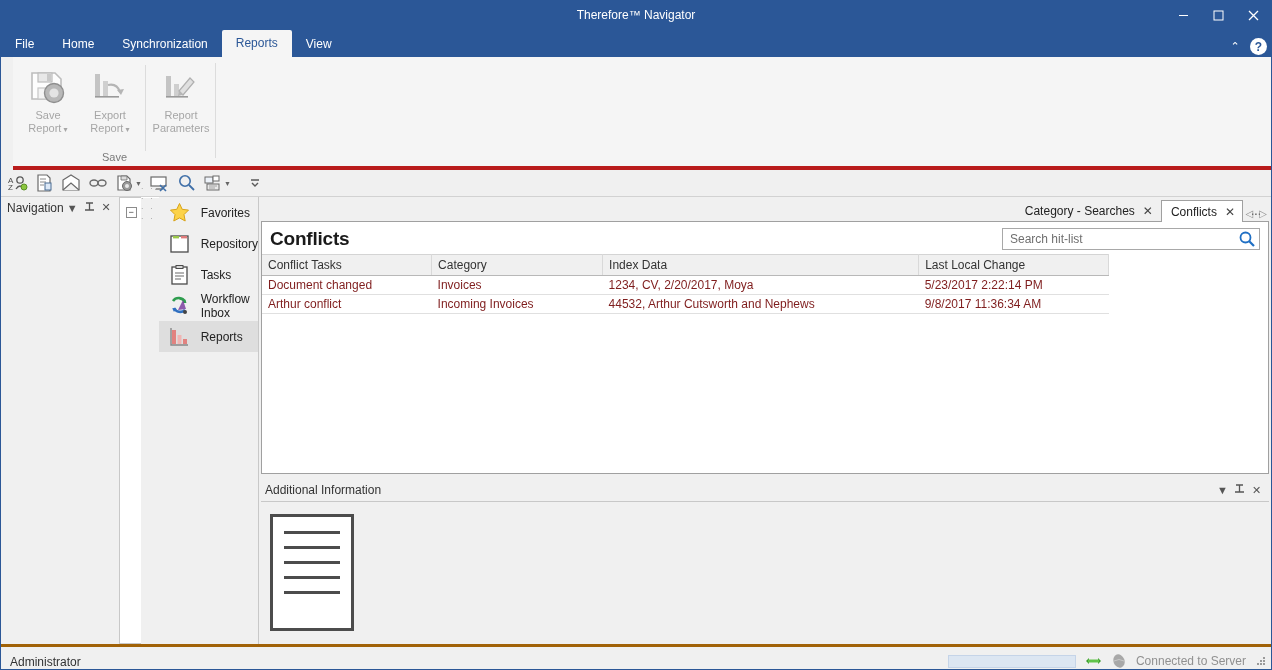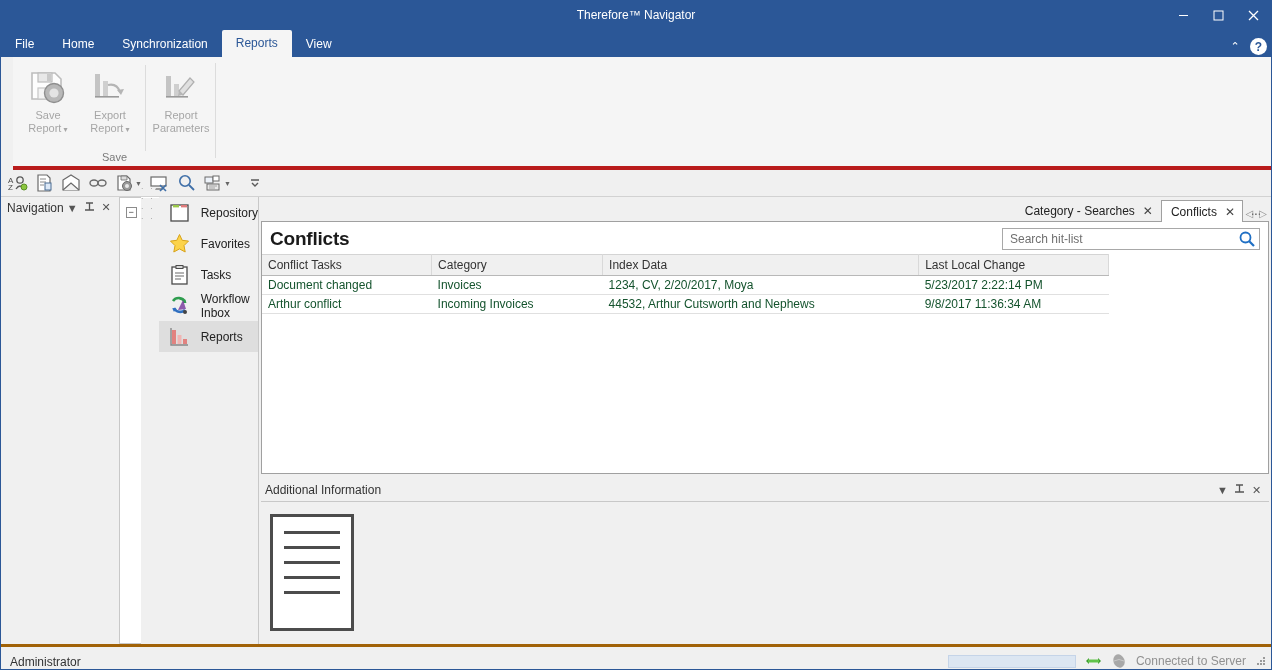--- a/index.html
+++ b/index.html
@@ -235,21 +235,21 @@
   .hitlist { width: 100%; border-collapse: collapse; }
   .hitlist th {
     font-weight: normal; font-size: 12px; color: #333;
     text-align: left; padding: 3px 6px;
     background: #f0f0f0;
     border-top: 1px solid #d4d4d4;
     border-bottom: 1px solid #b8b8b8;
     border-right: 1px solid #d9d9d9;
   }
   .hitlist td {
-    font-size: 12px; color: #14532d; padding: 2px 6px;
+    font-size: 12px; color: #7f1d1d; padding: 2px 6px;
     border-bottom: 1px solid #e0e0e0;
     background: #ffffff; white-space: nowrap;
   }
   .col-0 { width: 117px; } .col-1 { width: 118px; }
   .col-2 { width: 212px; } .col-3 { width: 131px; }
   .table-wrap { width: 847px; }
 
   
   .splitter-h { height: 5px; background: #f0f0f0; flex: 0 0 5px; }
   .addpanel {
@@ -484,35 +484,35 @@
           <div class="tlabel">Test1</div>
         </div>
       </div>
 
       <div class="navsplit">· · · · · · · ·</div>
 
       <div class="navlist">
         <div class="navitem">
           <div class="navicon">
             <svg width="21" height="21" viewBox="0 0 21 21">
+                <path d="M10.5 1.5 L13.2 7.3 L19.5 8.1 L15 12.6 L16.2 19 L10.5 15.9 L4.8 19 L6 12.6 L1.5 8.1 L7.8 7.3 Z" fill="#fcd34a" stroke="#d8a31a" stroke-width="1"></path>
+              </svg>
+          </div>
+          <div class="nlabel">Favorites</div>
+        </div>
+
+        <div class="navitem">
+          <div class="navicon">
+            <svg width="21" height="21" viewBox="0 0 21 21">
               <rect x="2" y="3" width="17" height="16" fill="#ffffff" stroke="#4a4a4a" stroke-width="1.3"></rect>
               <rect x="4" y="3" width="6" height="2.4" fill="#9bc84a"></rect>
               <rect x="12" y="3" width="6" height="2.4" fill="#e07b7b"></rect>
             </svg>
           </div>
           <div class="nlabel">Repository</div>
-        </div>
-
-        <div class="navitem">
-          <div class="navicon">
-            <svg width="21" height="21" viewBox="0 0 21 21">
-                <path d="M10.5 1.5 L13.2 7.3 L19.5 8.1 L15 12.6 L16.2 19 L10.5 15.9 L4.8 19 L6 12.6 L1.5 8.1 L7.8 7.3 Z" fill="#fcd34a" stroke="#d8a31a" stroke-width="1"></path>
-              </svg>
-          </div>
-          <div class="nlabel">Favorites</div>
         </div>
 
         <div class="navitem">
           <div class="navicon">
             <svg width="21" height="21" viewBox="0 0 21 21">
               <rect x="3" y="3" width="15" height="17" fill="#ffffff" stroke="#4a4a4a" stroke-width="1.3"></rect>
               <rect x="7" y="1.5" width="7" height="3" fill="#d8d8d8" stroke="#4a4a4a" stroke-width="1"></rect>
               <path d="M6 9 H15 M6 12 H15 M6 15 H12" stroke="#6a6a6a" stroke-width="1.1"></path>
             </svg>
           </div>

